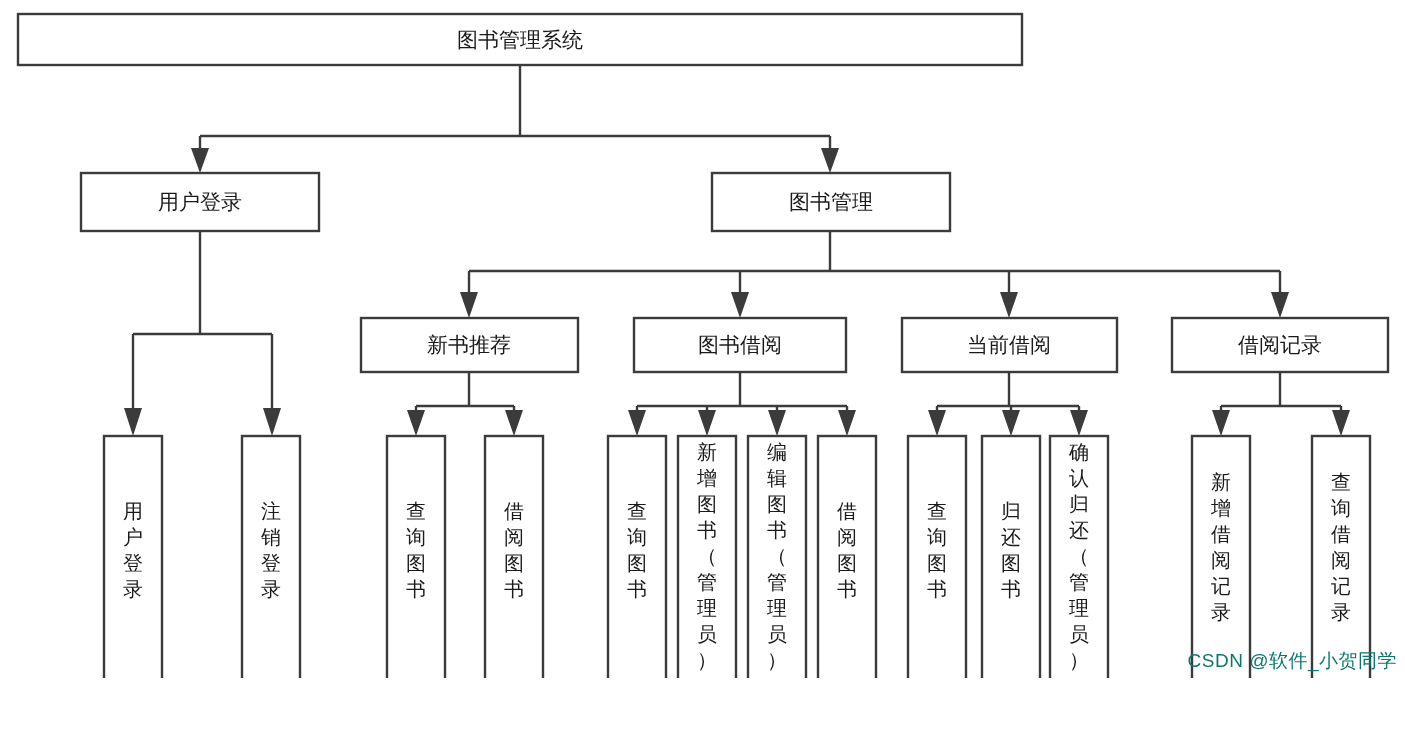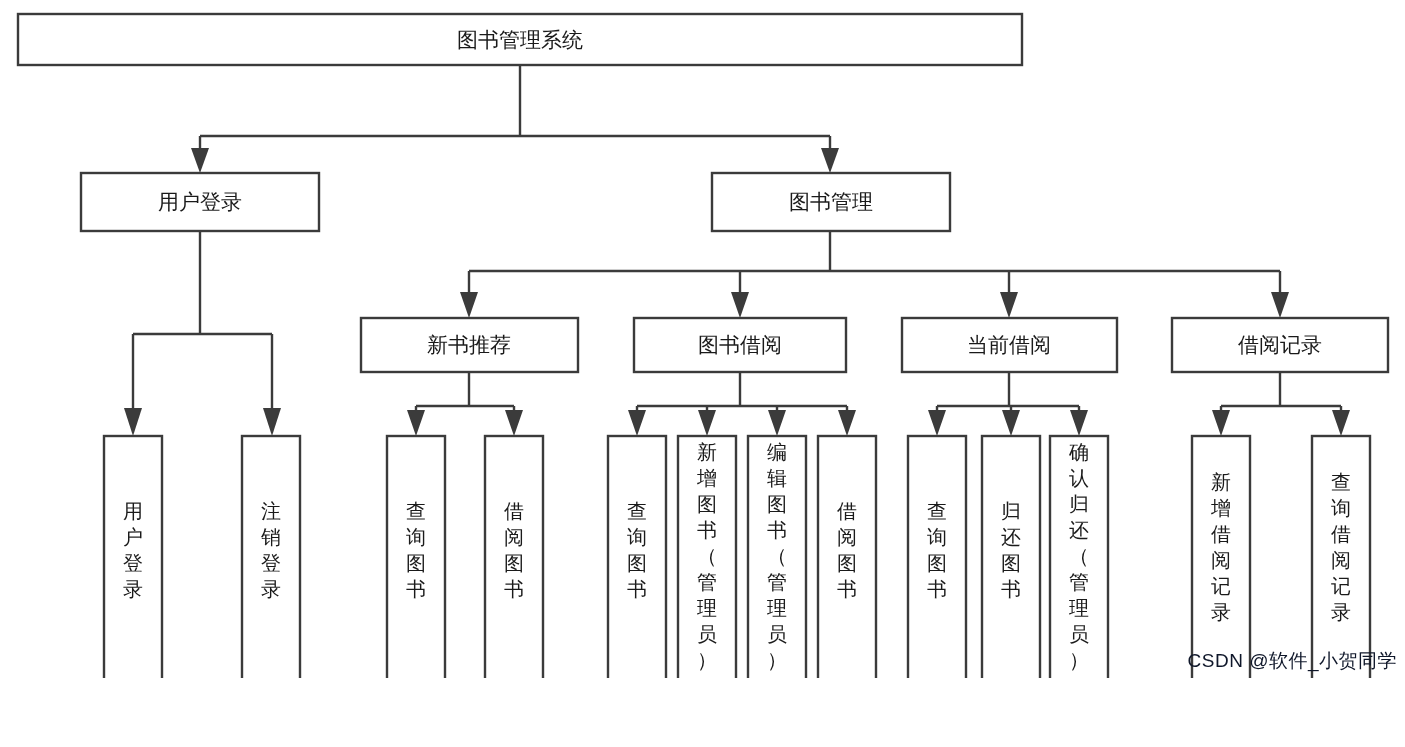--- a/index.html
+++ b/index.html
@@ -52,21 +52,21 @@
     fill: #1a1a1a;
     font-size: 20px;
     text-anchor: middle;
   }
   .watermark-text {
     position: absolute;
     right: 8px;
     bottom: 4px;
     font-family: "Liberation Sans", "DejaVu Sans", sans-serif;
     font-size: 19px;
-    color: #0f172a;
+    color: #0f766e;
     white-space: nowrap;
     letter-spacing: 0.5px;
     user-select: none;
   }
 </style>
 </head>
 <body>
 
 <div id="diagram-root">
 

